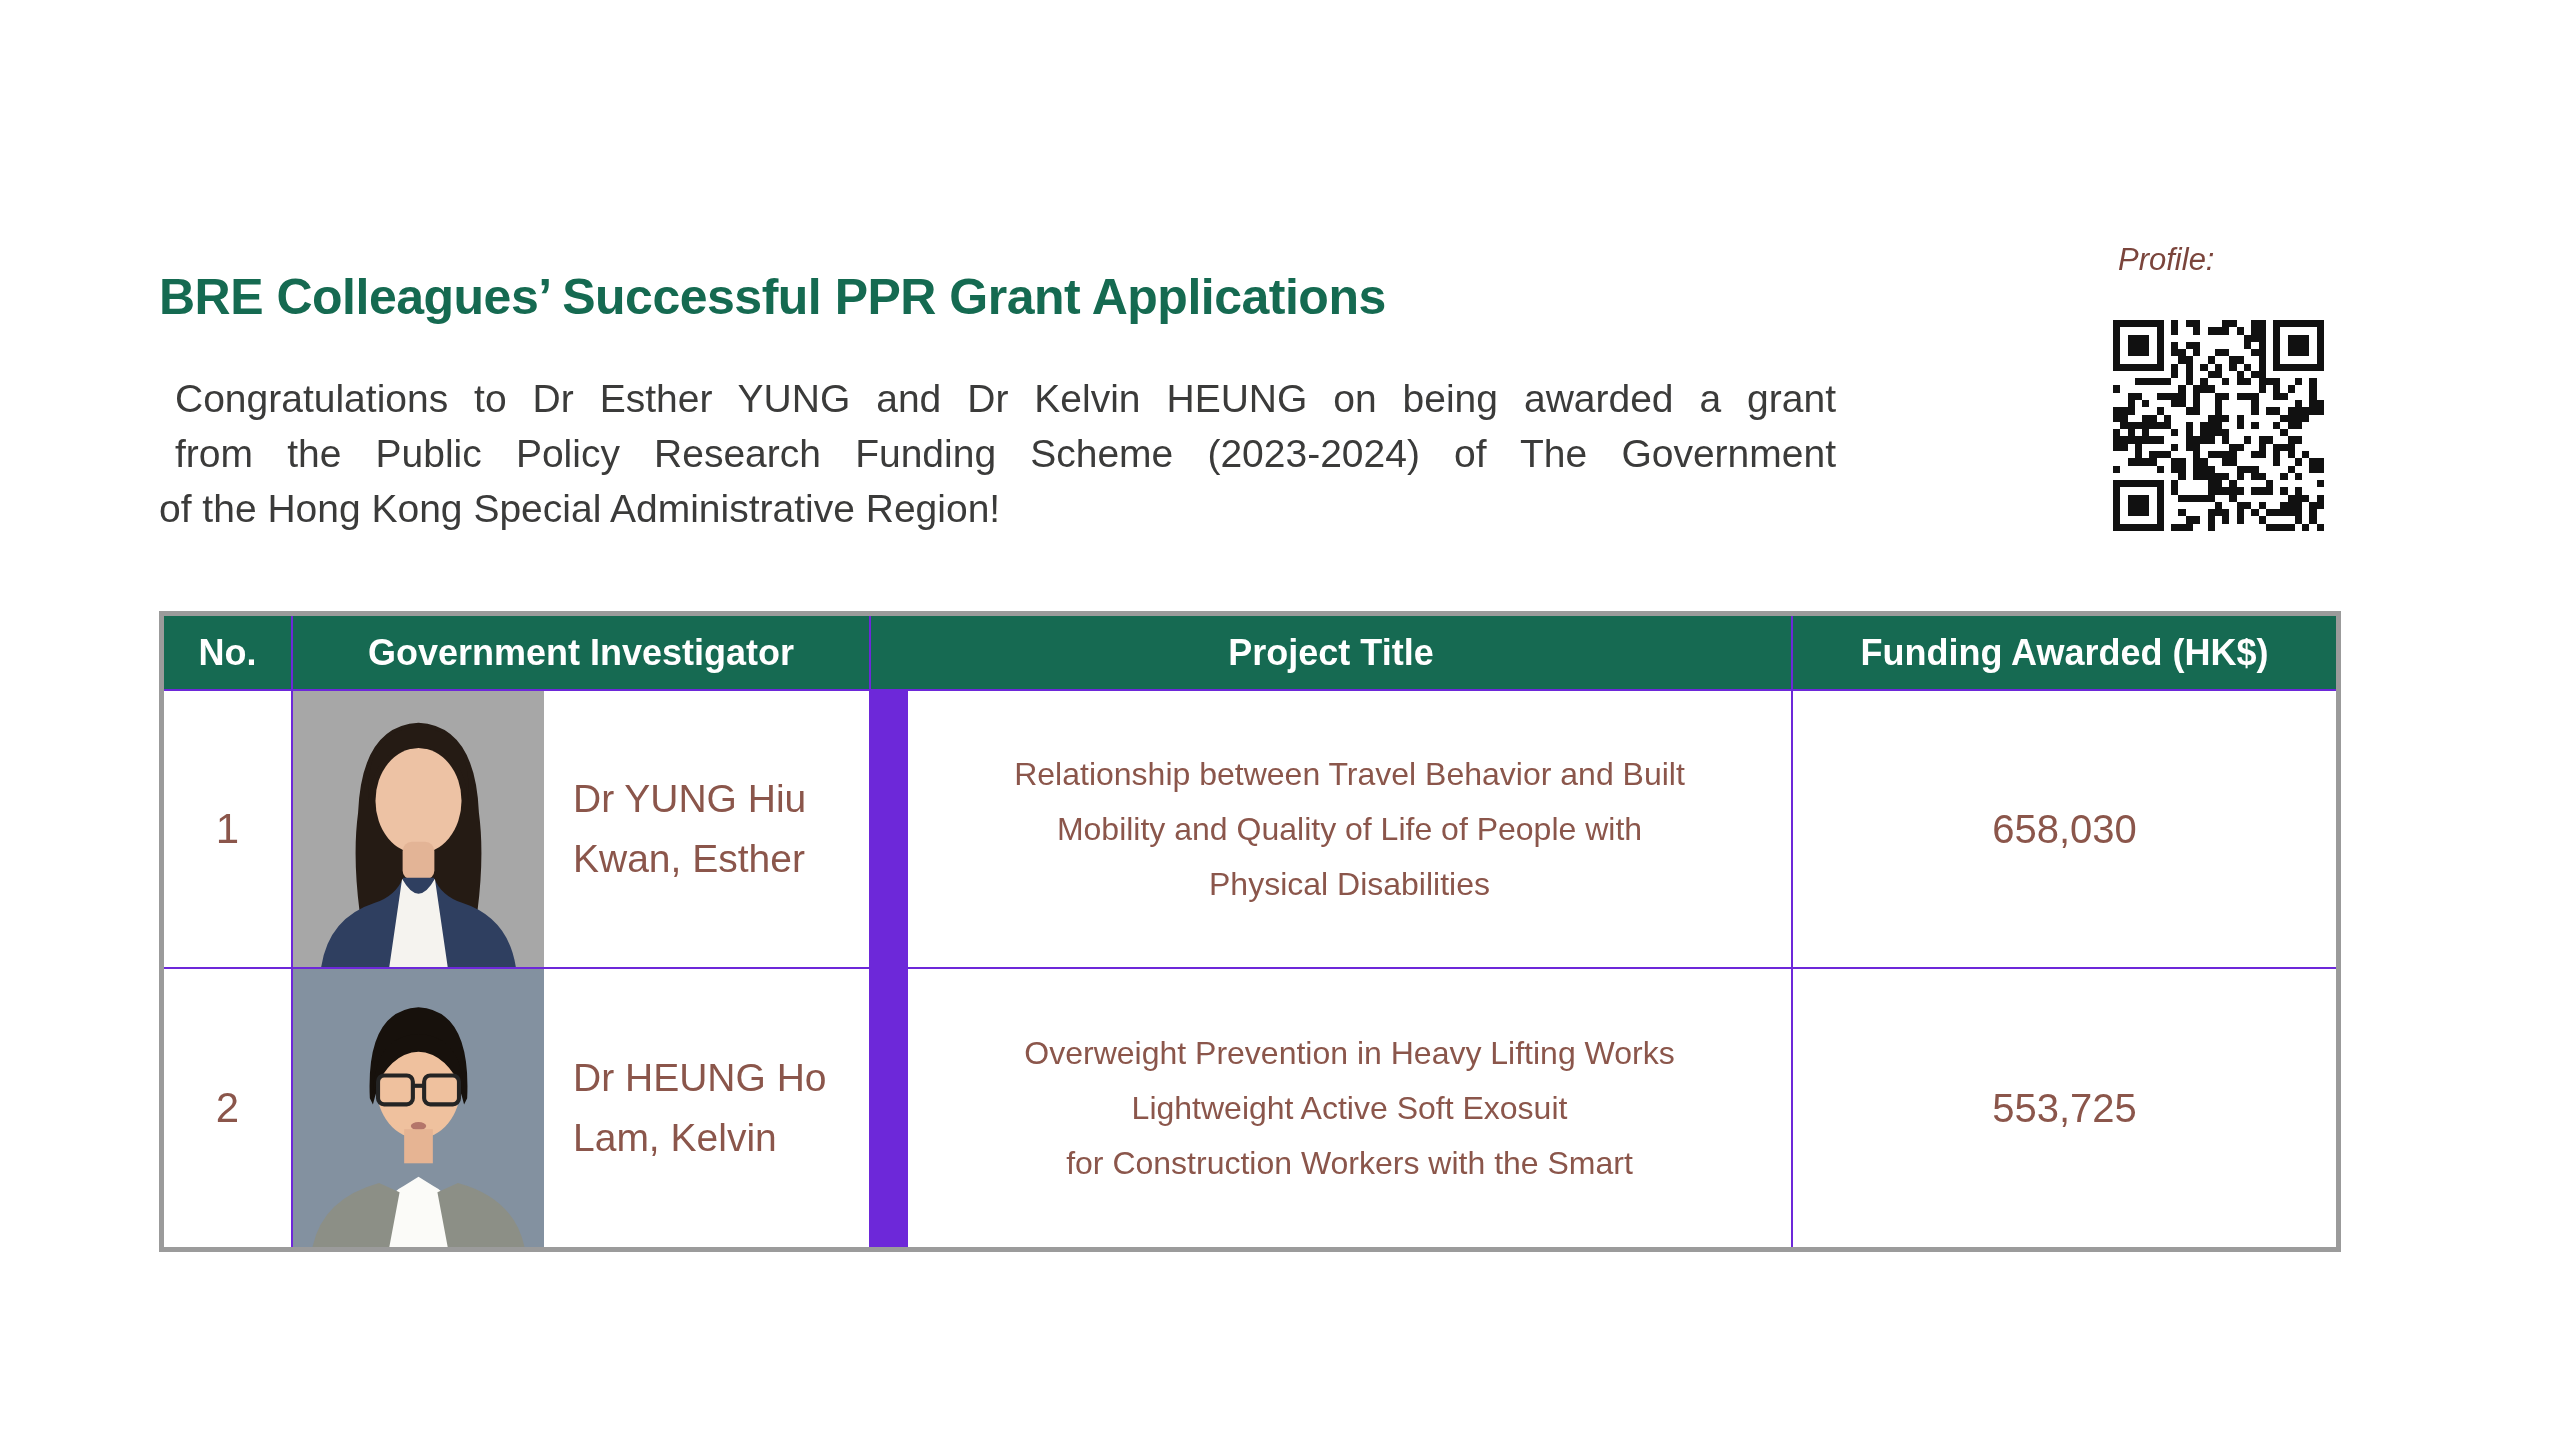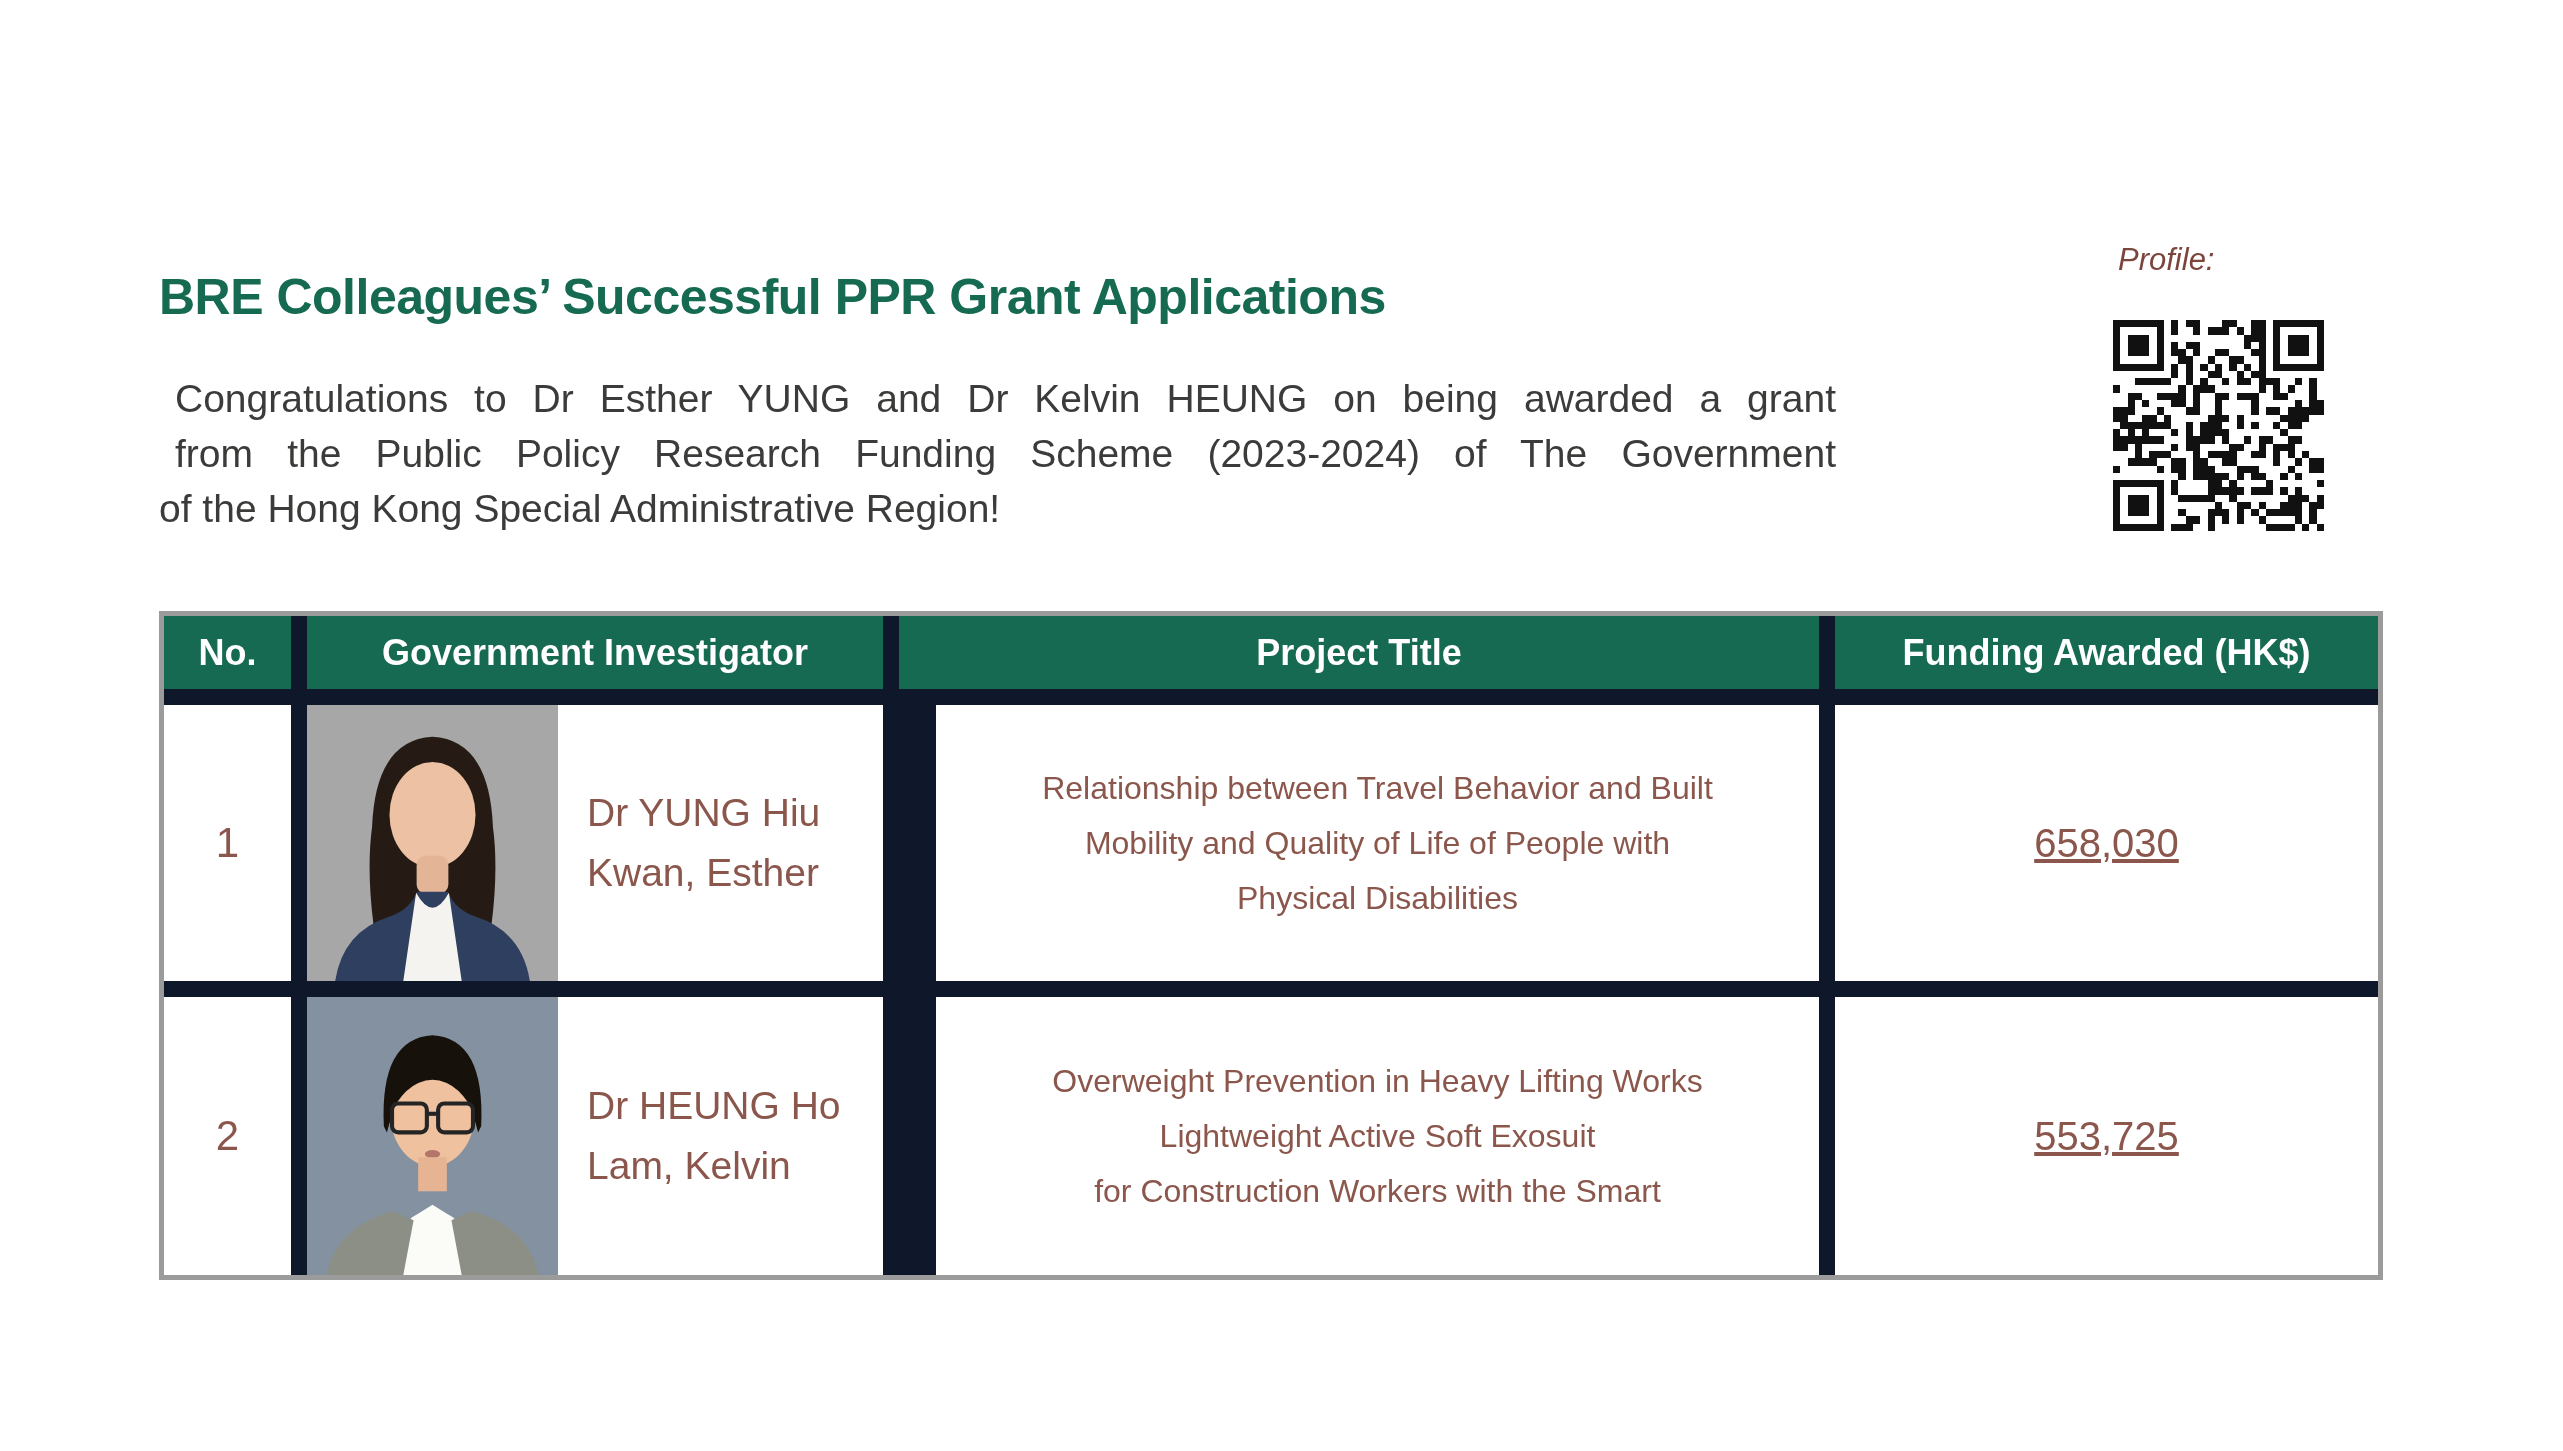--- a/index.html
+++ b/index.html
@@ -28,31 +28,31 @@
   }
   .intro .ln{width:100%;}
   .intro .ln.just{text-align:justify;text-align-last:justify;margin-left:16px;}
 
   
   .grants-table{
     position:absolute;left:159px;top:611px;
     display:grid;
     grid-template-columns:127px 576px 920px 543px;
     grid-template-rows:73px 276px 278px;
-    gap:16px;background:#0f172a;border:5.1px solid #9b9b9b;
+    gap:2px;background:#6d28d9;border:5.1px solid #9b9b9b;
   }
   .cell{background:#ffffff;display:flex;align-items:center;justify-content:center;}
   .cell.th{background:#166a52;color:#ffffff;font-size:36px;font-weight:bold;white-space:nowrap;}
   .cell.no-cell{font-size:42px;color:#8b564b;}
   .cell.pi-cell{justify-content:flex-start;align-items:stretch;}
   .photo{flex:0 0 251px;width:251px;}
   .photo svg{width:100%;height:100%;display:block;}
   .pi-name{align-self:center;margin-left:29px;font-size:39px;line-height:60px;color:#8b564b;}
   .cell.project-cell{flex-direction:column;font-size:32px;line-height:55px;color:#8b564b;text-align:center;margin-left:37px;}
-  .cell.funding-cell{font-size:40px;color:#8b564b;text-decoration:underline;}
+  .cell.funding-cell{font-size:40px;color:#8b564b;}
 </style>
 </head>
 <body>
 
 <div id="page">
 
   <div class="page-title">BRE Colleagues’ Successful PPR Grant Applications</div>
 
   <div class="profile-label">Profile:</div>
 

